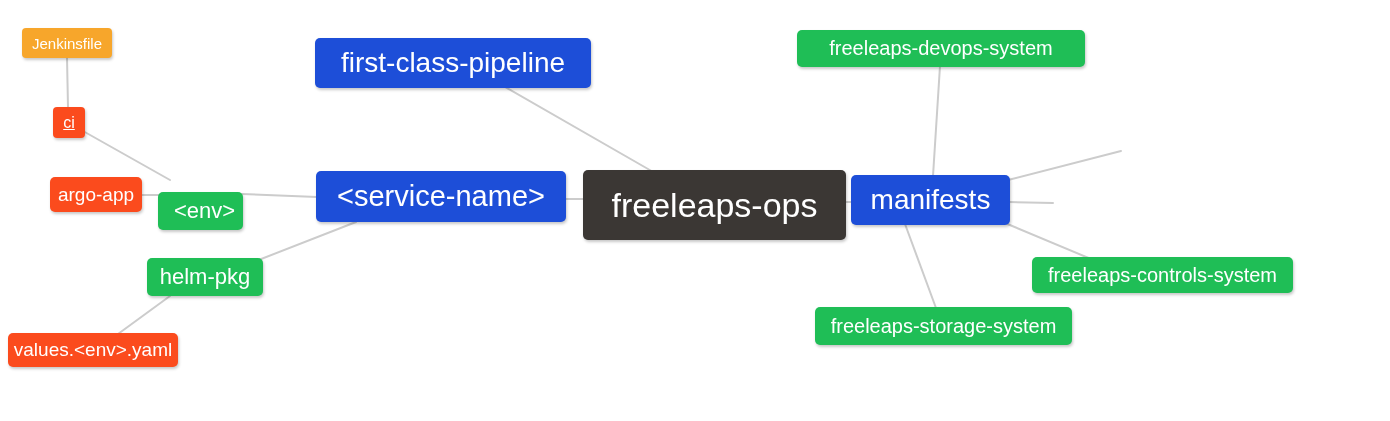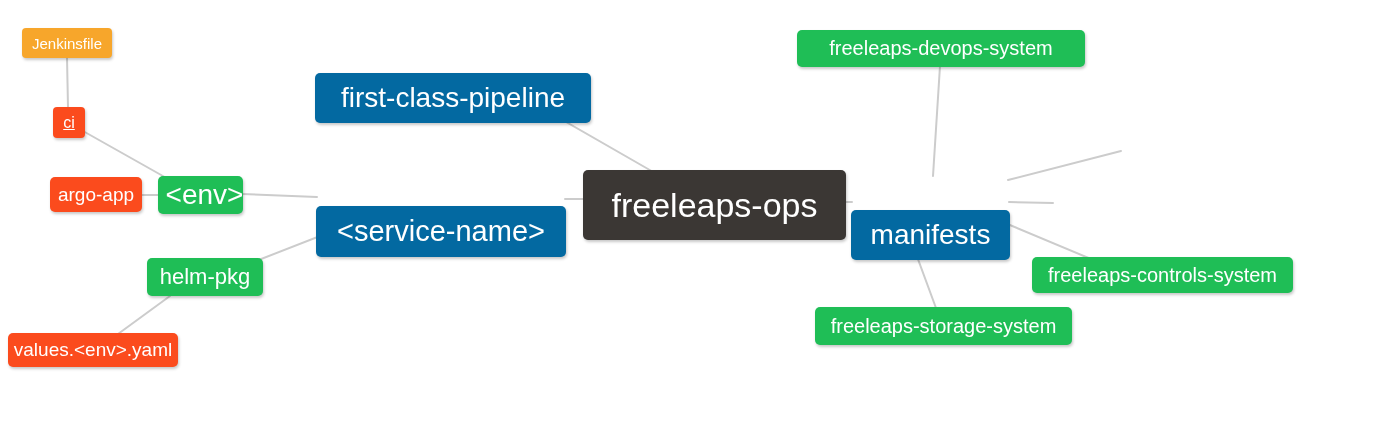--- a/index.html
+++ b/index.html
@@ -33,30 +33,30 @@
     display: flex;
     align-items: center;
     justify-content: center;
     white-space: nowrap;
     color: #ffffff;
     border-radius: 5px;
     box-shadow: 1px 2px 3px rgba(0,0,0,0.22);
     cursor: pointer;
     user-select: none;
   }
-  .c-blue   { background: #0369a1; margin-top: 35px; }
+  .c-blue   { background: #1d4ed8; }
   .c-green  { background: #1fbe56; }
   .c-red    { background: #fb4b1d; }
   .c-orange { background: #f7a62b; }
   .c-dark   { background: #3b3734; }
 
   .n-jenkinsfile          { left: 22px;   top: 28px;  width: 90px;  height: 30px; font-size: 15px; border-radius: 4px; }
   .n-ci                   { left: 53px;   top: 107px; width: 32px;  height: 31px; font-size: 16px; border-radius: 4px; text-decoration: underline; }
   .n-argo_app             { left: 30px;   top: 177px; width: 92px;  height: 35px; font-size: 19px; margin-left: 20px; }
-  .n-env                  { left: 158px;  top: 176px; width: 85px;  height: 38px; font-size: 28px; padding-left: 8px; }
+  .n-env                  { left: 158px;  top: 192px; width: 85px;  height: 38px; font-size: 22px; padding-left: 8px; }
   .n-helm_pkg             { left: 147px;  top: 258px; width: 116px; height: 38px; font-size: 22px; text-align: right; }
   .n-values_env_yaml      { left: 8px;    top: 333px; width: 170px; height: 34px; font-size: 19px; }
   .n-first_class_pipeline { left: 315px;  top: 38px;  width: 276px; height: 50px; font-size: 28px; }
   .n-service_name         { left: 316px;  top: 171px; width: 250px; height: 51px; font-size: 29px; }
   .n-freeleaps_ops        { left: 583px;  top: 170px; width: 263px; height: 70px; font-size: 34px; }
   .n-manifests            { left: 851px;  top: 175px; width: 159px; height: 50px; font-size: 28px; }
   .n-devops_system        { left: 797px;  top: 30px;  width: 288px; height: 37px; font-size: 20px; }
   .n-network_system       { left: 1053px; top: 112px; width: 297px; height: 38px; font-size: 20px; }
   .n-monitoring_system    { left: 1052px; top: 185px; width: 321px; height: 37px; font-size: 20px; }
   .n-controls_system      { left: 1032px; top: 257px; width: 261px; height: 36px; font-size: 20px; }

